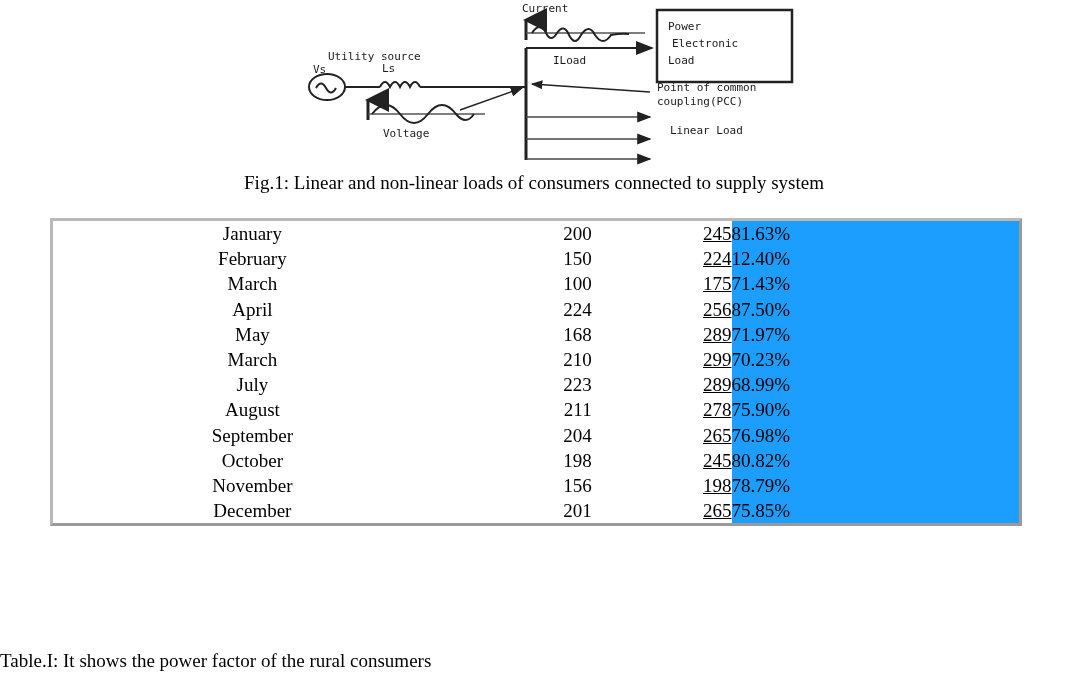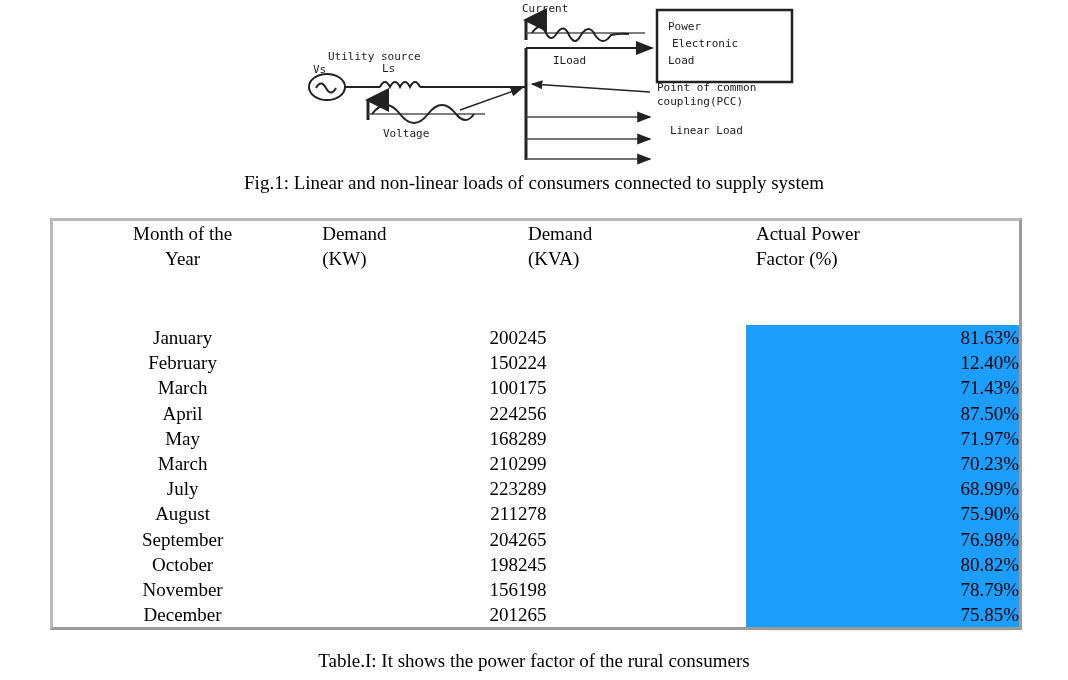--- a/index.html
+++ b/index.html
@@ -81,31 +81,31 @@
 
   
   .body-row td {
     border-right: 3px solid #9a9a9a;
     padding: 9px 0 12px 0;
     font-size: 19px;
   }
   .body-row td:last-child { border-right: 0; }
   .col-month  { text-align: center; }
   .col-kw     { text-align: right; }
-  .col-kva    { text-align: left; }
-  .col-pf     { text-align: right; background: #1c9eff; }
+  .col-kva    { text-align: right; text-decoration: underline; }
+  .col-pf     { text-align: left; background: #1c9eff; }
 
   .stack { line-height: 25.2px; }
 
   .tbl-caption {
     position: absolute;
     left: 0;
     top: 650px;
     width: 1068px;
-    text-align: center;
+    text-align: left;
     font-size: 19px;
     color: #000000;
   }
 
   svg text {
     font-family: "DejaVu Sans Mono", "Liberation Mono", monospace;
     fill: #1a1a1a;
   }
 </style>
 </head>
@@ -165,38 +165,20 @@
     <line x1="226" y1="159" x2="350" y2="159" stroke="#444" stroke-width="1.6" marker-end="url(#ah)"></line>
     <text x="370" y="134" font-size="11">Linear Load</text>
   </svg>
 </div>
 
 <div class="fig-caption">Fig.1: Linear and non-linear loads of consumers connected to supply system</div>
 
 <div id="table-wrap">
   <table class="pf-table">
     <tbody>
-      <tr class="hdr-row">
-        <td class="hdr-c1">
-          <div>Month of the</div>
-          <div>Year</div>
-        </td>
-        <td class="hdr-c2">
-          <div>Demand</div>
-          <div>(KW)</div>
-        </td>
-        <td class="hdr-c3">
-          <div>Demand</div>
-          <div>(KVA)</div>
-        </td>
-        <td class="hdr-c4">
-          <div>Actual Power</div>
-          <div>Factor (%)</div>
-        </td>
-      </tr>
       <tr class="body-row">
         <td class="col-month">
           <div class="stack" id="col-month-stack">
               <div>January</div>
               <div>February</div>
               <div>March</div>
               <div>April</div>
               <div>May</div>
               <div>March</div>
               <div>July</div>

